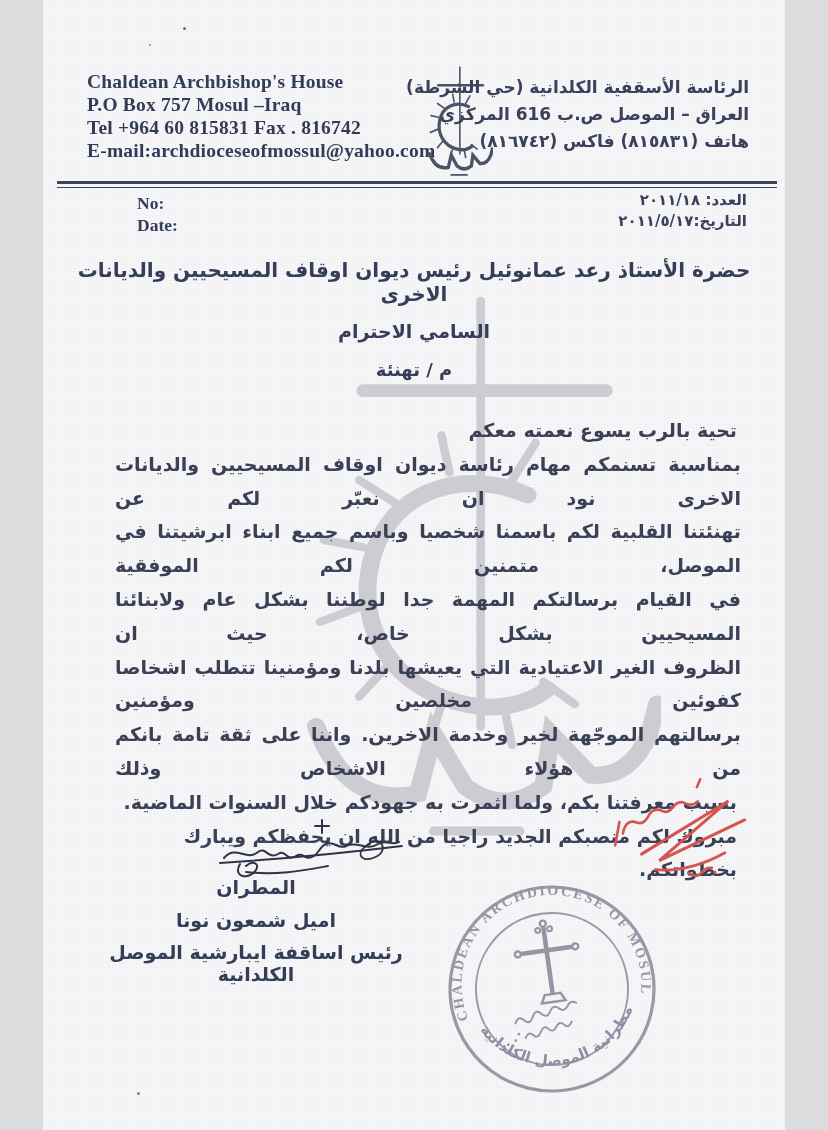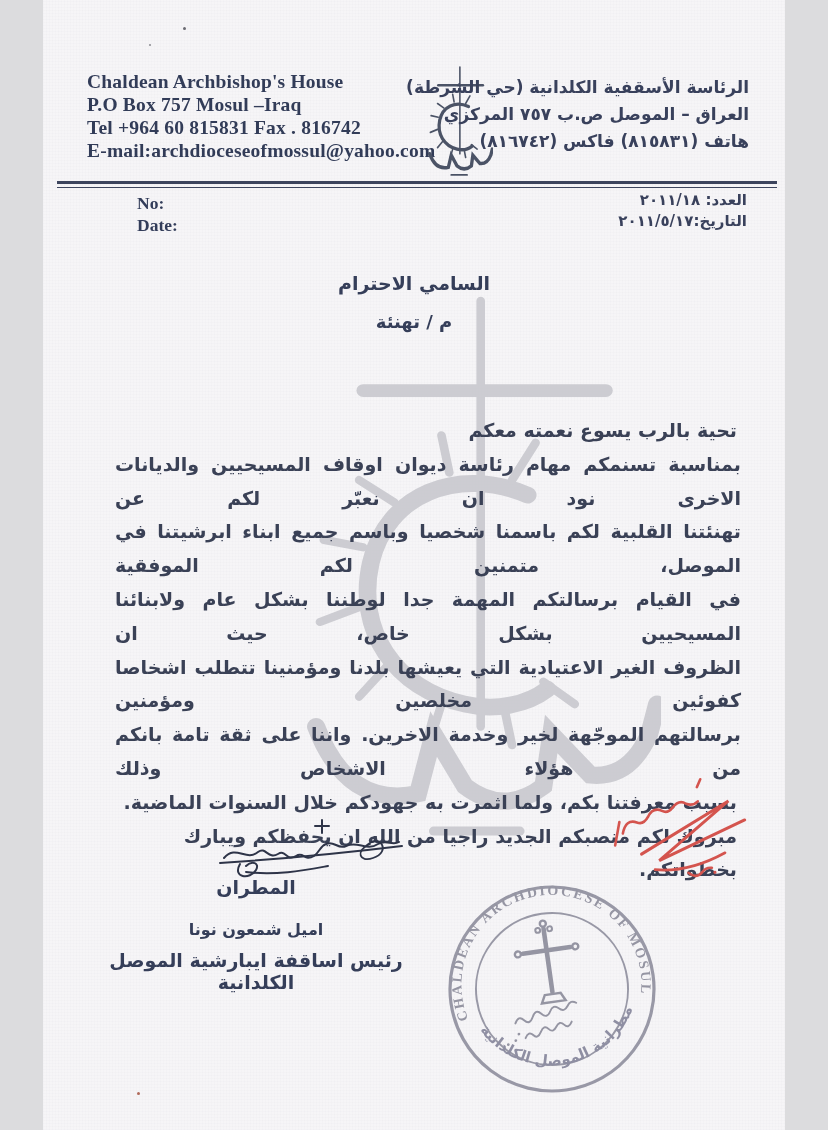--- a/index.html
+++ b/index.html
@@ -38,21 +38,21 @@
   
   .letter-body{position:absolute;left:72px;right:44px;top:414px;direction:rtl;
     font-weight:bold;font-size:19px;line-height:33.8px;color:#3a4156;z-index:1;}
   .line.just{text-align:justify;text-align-last:justify;}
   .line.plain{text-align:right;padding-right:4px;}
   
   .signature{position:absolute;left:58px;top:816px;width:310px;text-align:center;
     direction:rtl;font-weight:bold;color:#353e59;z-index:1;}
   .sig-svg{display:block;width:200px;height:62px;margin-left:55px;}
   .sig-title{font-size:19px;margin-top:-2px;}
-  .sig-name{font-size:16px;margin-top:22px;}
+  .sig-name{font-size:19px;margin-top:11px;}
   .sig-role{font-size:19px;margin-top:10px;}
   
   .red-note{position:absolute;left:548px;top:742px;width:210px;height:150px;z-index:2;}
   
   .stamp{position:absolute;left:396px;top:876px;width:226px;height:226px;z-index:2;
     opacity:.9;filter:blur(.3px);}
   
   .speck{position:absolute;border-radius:50%;z-index:3;}
   .s1{left:140px;top:27px;width:3px;height:3px;background:#6a6a72;}
   .s2{left:106px;top:44px;width:2px;height:2px;background:#8a8a90;}
@@ -83,21 +83,21 @@
       <div>Tel +964 60 815831  Fax . 816742</div>
       <div>E-mail:archdioceseofmossul@yahoo.com</div>
     </div>
 
     <svg class="logo" viewBox="0 0 100 150" preserveAspectRatio="none">
       <use href="#emblem"></use>
     </svg>
 
     <div class="lh-ar">
       <div>الرئاسة الأسقفية الكلدانية (حي الشرطة)</div>
-      <div>العراق – الموصل ص.ب ٧٥٧ المركزي</div>
+      <div>العراق – الموصل ص.ب 616 المركزي</div>
       <div>هاتف (٨١٥٨٣١) فاكس (٨١٦٧٤٢)</div>
     </div>
   </header>
 
   <div class="rule">
     <div class="r1"></div>
       <div class="r2"></div>
   </div>
 
   <section>
@@ -105,20 +105,21 @@
       <div>No:</div>
       <div>Date:</div>
     </div>
     <div class="ref-ar">
       <div>العدد: ٢٠١١/١٨</div>
       <div>التاريخ:٢٠١١/٥/١٧</div>
     </div>
   </section>
 
   <section class="addressee">
+    <div class="addr1">حضرة الأستاذ رعد عمانوئيل رئيس ديوان اوقاف المسيحيين والديانات الاخرى</div>
     <div class="addr2">السامي الاحترام</div>
     <div class="subject">م / تهنئة</div>
   </section>
 
   <svg class="watermark" viewBox="0 0 100 150" preserveAspectRatio="none">
     <use href="#emblem"></use>
   </svg>
 
   <section class="letter-body">
     <div class="line plain">تحية بالرب يسوع نعمته معكم</div>

